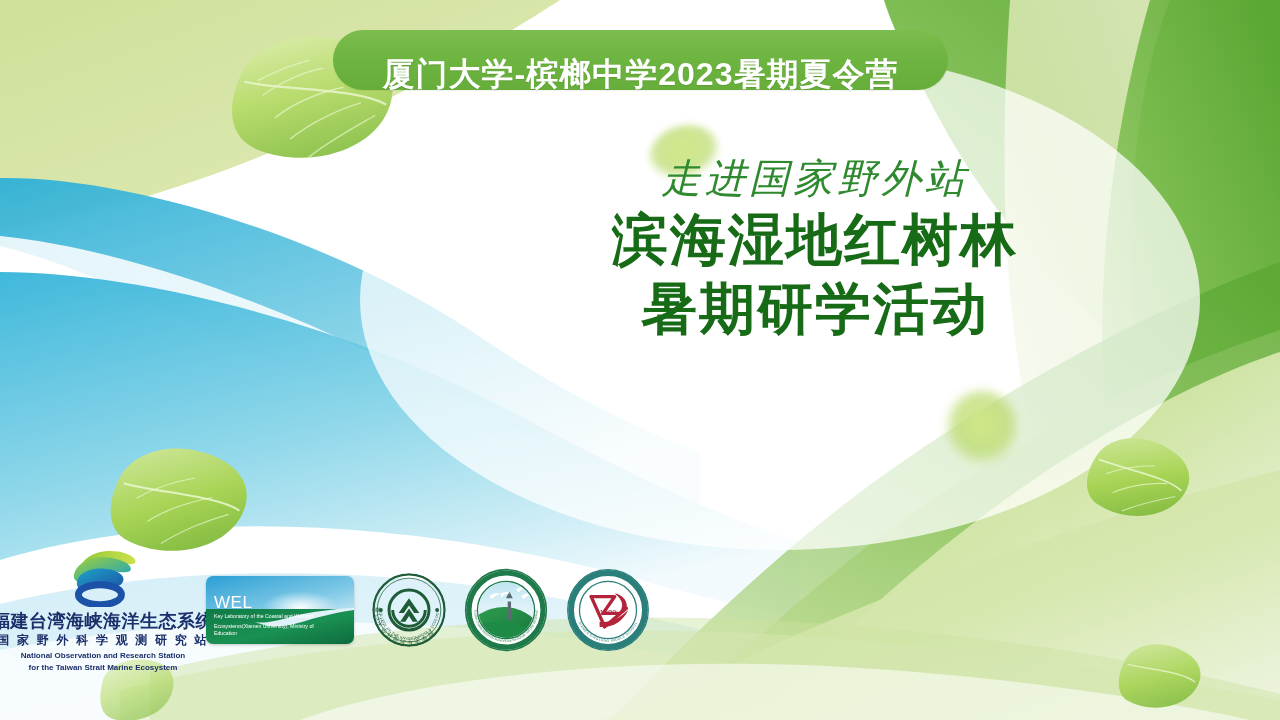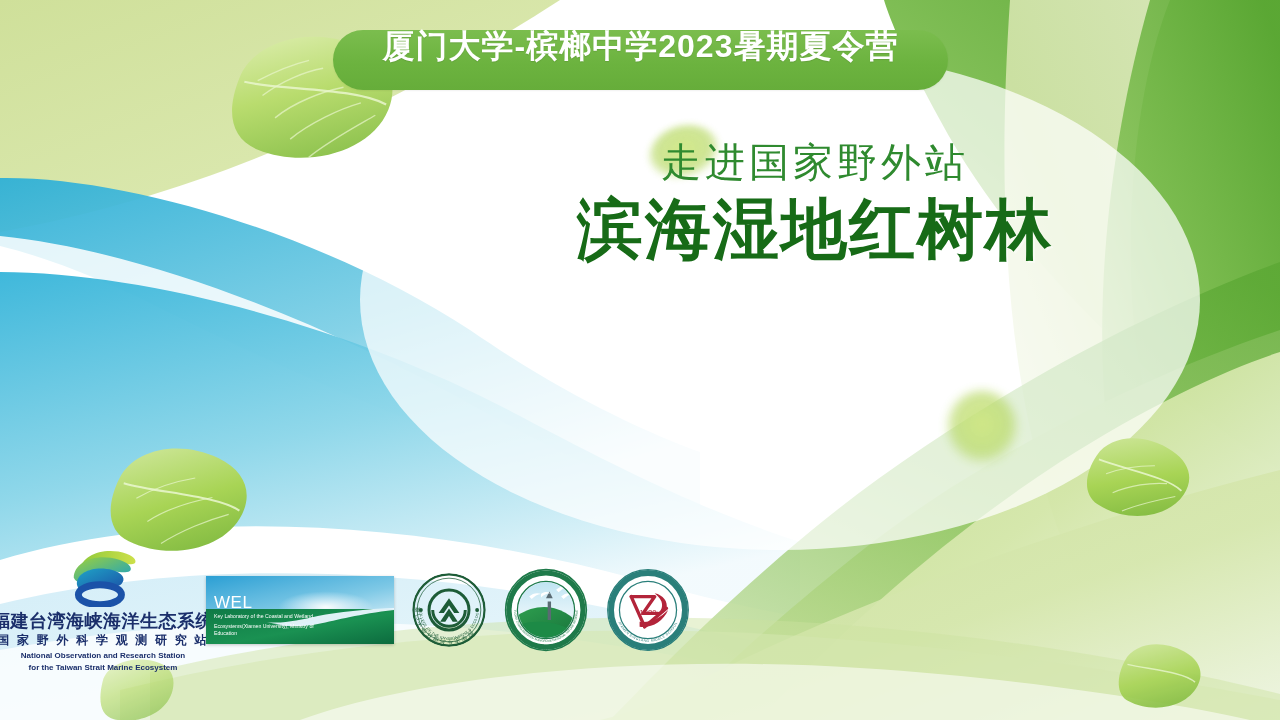--- a/index.html
+++ b/index.html
@@ -13,41 +13,41 @@
     position:relative;width:1280px;height:720px;overflow:hidden;
     background:#ffffff;
   }
   #bg{position:absolute;inset:0;width:1280px;height:720px;}
 
   
   .header-pill{
     position:absolute;left:333px;top:30px;width:615px;height:60px;
     border-radius:30px;
     background:linear-gradient(180deg,#7bbd4e 0%,#6cb33f 55%,#66ad3a 100%);
-    display:flex;align-items:flex-start;justify-content:center;
+    display:flex;align-items:flex-end;justify-content:center;
     box-shadow:0 1px 2px rgba(0,0,0,.06);
     z-index:30;
   }
   .header-pill .txt{
     color:#ffffff;font-size:32px;font-weight:bold;letter-spacing:1px;
     white-space:nowrap;line-height:1;
     text-shadow:0 1px 1px rgba(0,0,0,.10);
   }
 
   
   .title-block{
     position:absolute;left:470px;top:140px;width:690px;
     text-align:center;z-index:25;
   }
   .subtitle{
     font-size:40px;color:#2f8a2f;letter-spacing:4px;line-height:1.1;
-    margin:0 0 6px 0;white-space:nowrap;
+    margin:16px 0 6px 0;white-space:nowrap;font-style:italic;
   }
   .main-line{
-    font-size:66px;font-weight:bold;color:#176b17;letter-spacing:2px;
+    font-size:56px;font-weight:bold;color:#176b17;letter-spacing:2px;
     line-height:1.18;margin:7px;white-space:nowrap;
     text-shadow:2px 2px 0 rgba(255,255,255,.45);
   }
   .main-line.l2{margin-top:-4px;}
   .en-title{
     font-size:36px;color:#2f8a2f;letter-spacing:5px;line-height:1.2;
     margin-top:4px;white-space:nowrap;
   }
 
   
@@ -68,23 +68,22 @@
     font-size:12px;font-weight:bold;color:#1b2f6b;letter-spacing:2.2px;
     line-height:1.3;white-space:nowrap;margin-top:1px;
   }
   .logo-nors .en{
     font-size:8px;font-weight:bold;color:#1b2f6b;line-height:1.25;
     text-align:left;margin-top:2px;white-space:nowrap;
   }
 
   
   .logo-wel{
-    width:148px;height:68px;border-radius:0;overflow:hidden;position:relative;
+    width:148px;height:68px;border-radius:7px;overflow:hidden;position:relative;
     box-shadow:0 1px 3px rgba(0,0,0,.22);
-    padding-left:40px;
   }
   .logo-wel .wel-txt{
     position:absolute;left:8px;bottom:6px;color:#ffffff;z-index:3;
   }
   .logo-wel .wel-big{font-size:17px;letter-spacing:.5px;line-height:1;}
   .logo-wel .wel-sub{font-size:5.2px;line-height:1.45;margin-top:2px;max-width:120px;}
 
   
   .seal{position:relative;border-radius:50%;}
   .seal-xmu{width:74px;height:74px;}
@@ -253,20 +252,21 @@
     </g>
   </svg>
 
   <div class="header-pill">
     <div class="txt">厦门大学-槟榔中学2023暑期夏令营</div>
   </div>
 
   <div class="title-block">
     <div class="subtitle">走进国家野外站</div>
     <div class="main-line">滨海湿地红树林</div>
+    <div class="main-line l2">暑期研学活动</div>
   </div>
 
   <div class="logos">
 
     <div class="logo logo-nors">
       <svg class="mark" viewBox="0 0 100 78">
         <defs>
           <linearGradient id="norsG1" x1="0" y1="0" x2="1" y2="1">
             <stop offset="0%" stop-color="#9fd13a"></stop>
               <stop offset="100%" stop-color="#17a0c4"></stop>

